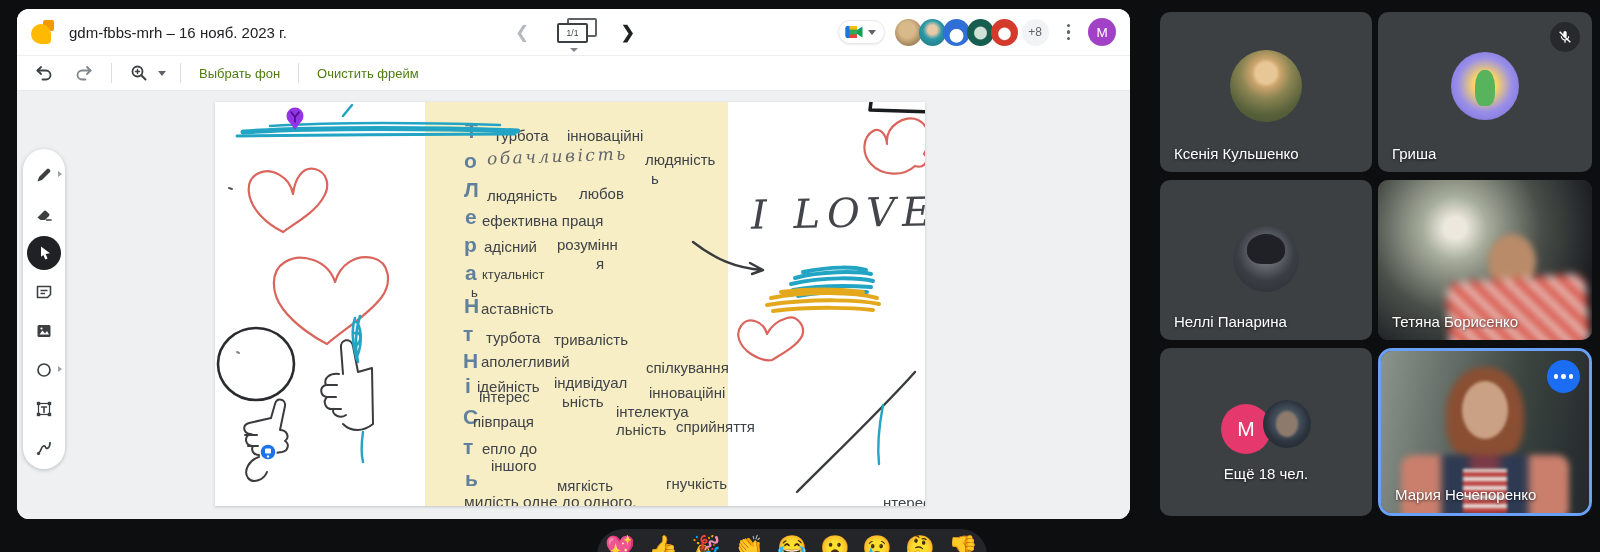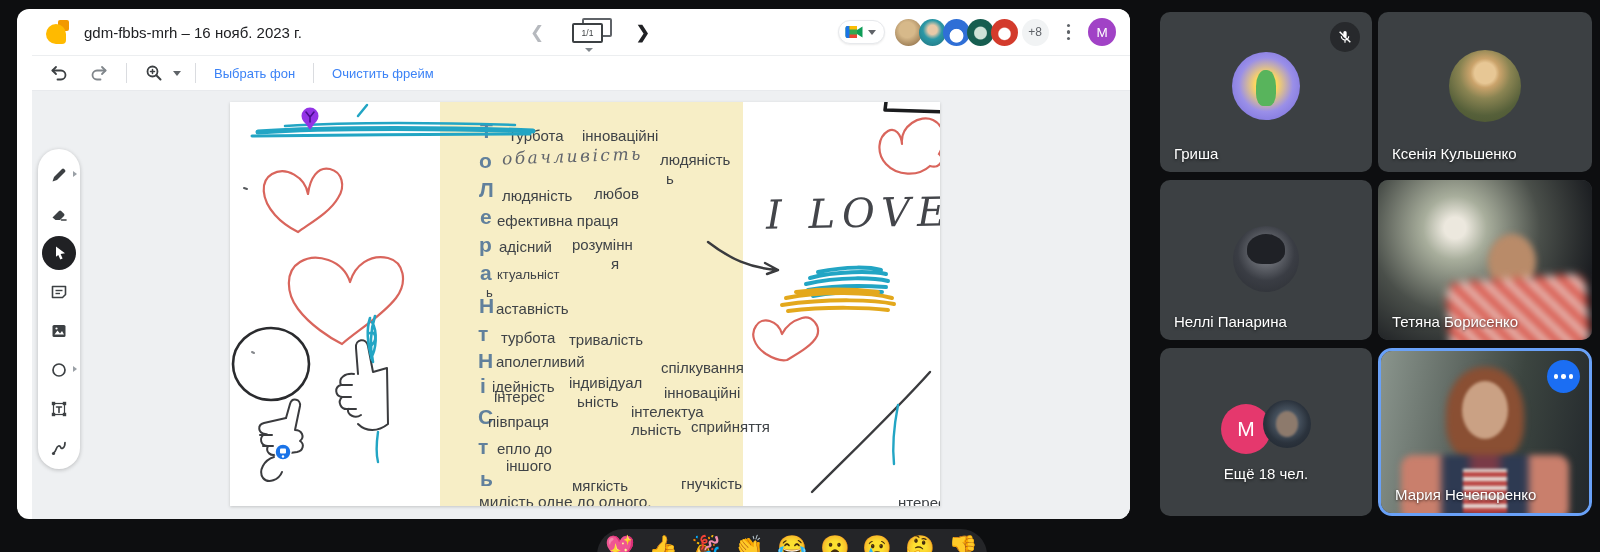--- a/index.html
+++ b/index.html
@@ -1,21 +1,21 @@
 <!DOCTYPE html>
 <html><head>
 <meta charset="utf-8">
 <style>
   * { margin:0; padding:0; box-sizing:border-box; }
   html,body { width:1600px; height:552px; overflow:hidden; }
   body { background:#0d0e10; font-family:"Liberation Sans", sans-serif; position:relative; }
 
   
   .jam-window { position:absolute; left:17px; top:9px; width:1113px; height:510px;
-    background:#fff; border-radius:12px; overflow:hidden;padding-left:15px; }
+    background:#fff; border-radius:12px; overflow:hidden; }
 
   .jam-header { position:relative; height:47px; display:flex; align-items:center;
     padding:0 14px; border-bottom:1px solid #eceef0; background:#fff; }
   .jam-logo { width:24px; height:24px; position:relative; margin-right:14px; flex:0 0 auto; }
   .jam-logo .body { position:absolute; left:0; bottom:0; width:20px; height:20px; border-radius:50% 50% 4px 50%; background:#ffba00; }
   .jam-logo .tab { position:absolute; right:1px; top:0; width:11px; height:11px; border-radius:2px; background:#f29900; }
   .jam-title { font-size:15px; color:#202124; white-space:nowrap; }
 
   .frame-nav { position:absolute; left:498px; top:0; height:47px; width:120px;
     display:flex; align-items:center; justify-content:space-between; }
@@ -45,21 +45,21 @@
   .kebab i { width:3.5px; height:3.5px; border-radius:50%; background:#5f6368; }
   .share-btn { display:flex; align-items:center; gap:8px; background:#1a73e8; color:#fff; border:none;
     border-radius:4px; height:32px; padding:0 14px; font-size:13.5px; font-weight:500; font-family:"Liberation Sans",sans-serif; cursor:pointer; }
   .acct-avatar { width:28px; height:28px; border-radius:50%; background:#a142c6; color:#fff;
     display:flex; align-items:center; justify-content:center; font-size:13.5px; font-weight:500; }
 
   .jam-toolbar { height:35px; display:flex; align-items:center; gap:14px; padding:0 14px;
     border-bottom:1px solid #e8eaed; background:#fff; }
   .tb-btn { display:flex; align-items:center; justify-content:center; width:26px; height:26px; }
   .tb-divider { width:1px; height:20px; background:#dadce0; }
-  .tb-label { font-size:13px; color:#3b82f6; padding:0 4px; cursor:default; }
+  .tb-label { font-size:13px; color:#4d7c0f; padding:0 4px; cursor:default; }
   .zoom-group { display:flex; align-items:center; gap:6px; }
 
   .jam-canvas { position:relative; height:428px; background:#eef0f2; overflow:hidden; }
 
   
   .tools { position:absolute; left:6px; top:58px; width:42px; height:320px; background:#fff;
     border-radius:22px; box-shadow:0 1px 4px rgba(0,0,0,.22); display:flex; flex-direction:column;
     align-items:center; padding-top:9px; gap:5px; z-index:5; }
   .tool { width:34px; height:34px; border-radius:50%; display:flex; align-items:center; justify-content:center; position:relative; }
   .tool.active { background:#202124; }
@@ -391,35 +391,35 @@
         <path d="M582,390 C620,352 668,306 700,270" stroke="#3a3b3e" stroke-width="2.4" fill="none" stroke-linecap="round"></path>
         <path d="M668,303 C664,324 662,344 664,362" stroke="#22a5c4" stroke-width="2.4" fill="none" stroke-linecap="round"></path>
       </svg>
     </div>
   </div>
 </div>
 
 <div class="tiles">
 
   <div class="tile">
+    <div class="tile-avatar av-ksenia"></div>
+    <div class="tile-name">Ксенія Кульшенко</div>
+  </div>
+
+  <div class="tile">
     <div class="mute-badge">
       <svg width="16" height="16" viewBox="0 0 24 24">
         <rect x="9.5" y="3" width="5" height="10" rx="2.5" fill="#fff"></rect>
         <path d="M6.5 11 a5.5 5.5 0 0 0 11 0" fill="none" stroke="#fff" stroke-width="1.8"></path>
         <line x1="12" y1="16.5" x2="12" y2="20.5" stroke="#fff" stroke-width="1.8"></line>
         <line x1="4" y1="4" x2="20" y2="20" stroke="#fff" stroke-width="2.2"></line>
       </svg>
     </div>
     <div class="tile-avatar av-grisha"></div>
     <div class="tile-name">Гриша</div>
-  </div>
-
-  <div class="tile">
-    <div class="tile-avatar av-ksenia"></div>
-    <div class="tile-name">Ксенія Кульшенко</div>
   </div>
 
   <div class="tile">
     <div class="tile-avatar av-nelli"></div>
     <div class="tile-name">Неллі Панарина</div>
   </div>
 
   <div class="tile">
     <div class="vid-tetyana">
       <div class="head"></div>

